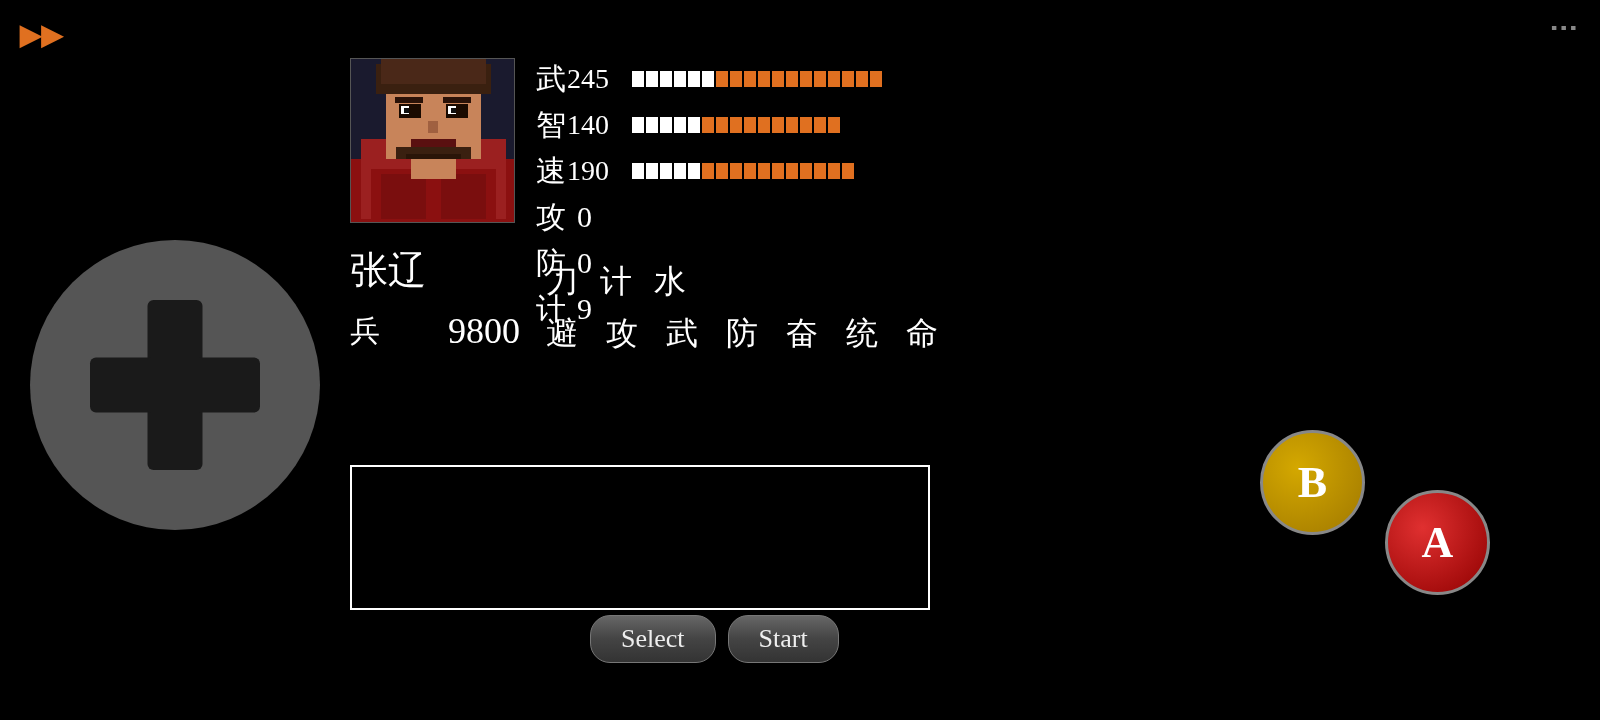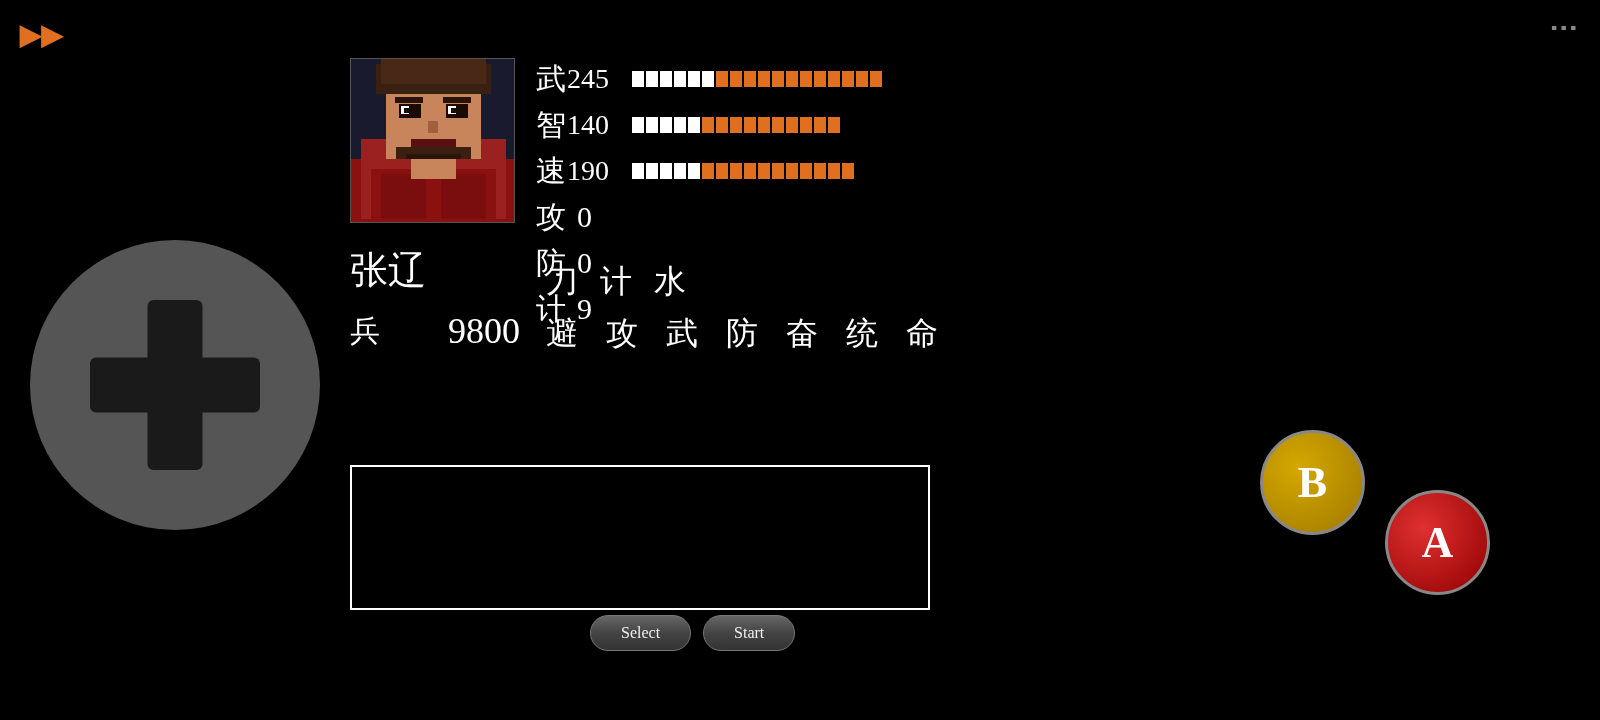--- a/index.html
+++ b/index.html
@@ -233,21 +233,21 @@
       display: flex;
       gap: 12px;
       align-items: center;
     }
 
     .gameboy-btn {
       background: linear-gradient(180deg, #666 0%, #444 50%, #333 100%);
       border: 1px solid #777;
       border-radius: 20px;
       color: #eee;
-      font-size: 16px;
+      font-size: 26px;
       padding: 8px 30px;
       cursor: pointer;
       font-family: serif;
     }
 
     
     #btn-b {
       position: absolute;
       right: 235px;
       top: 430px;

